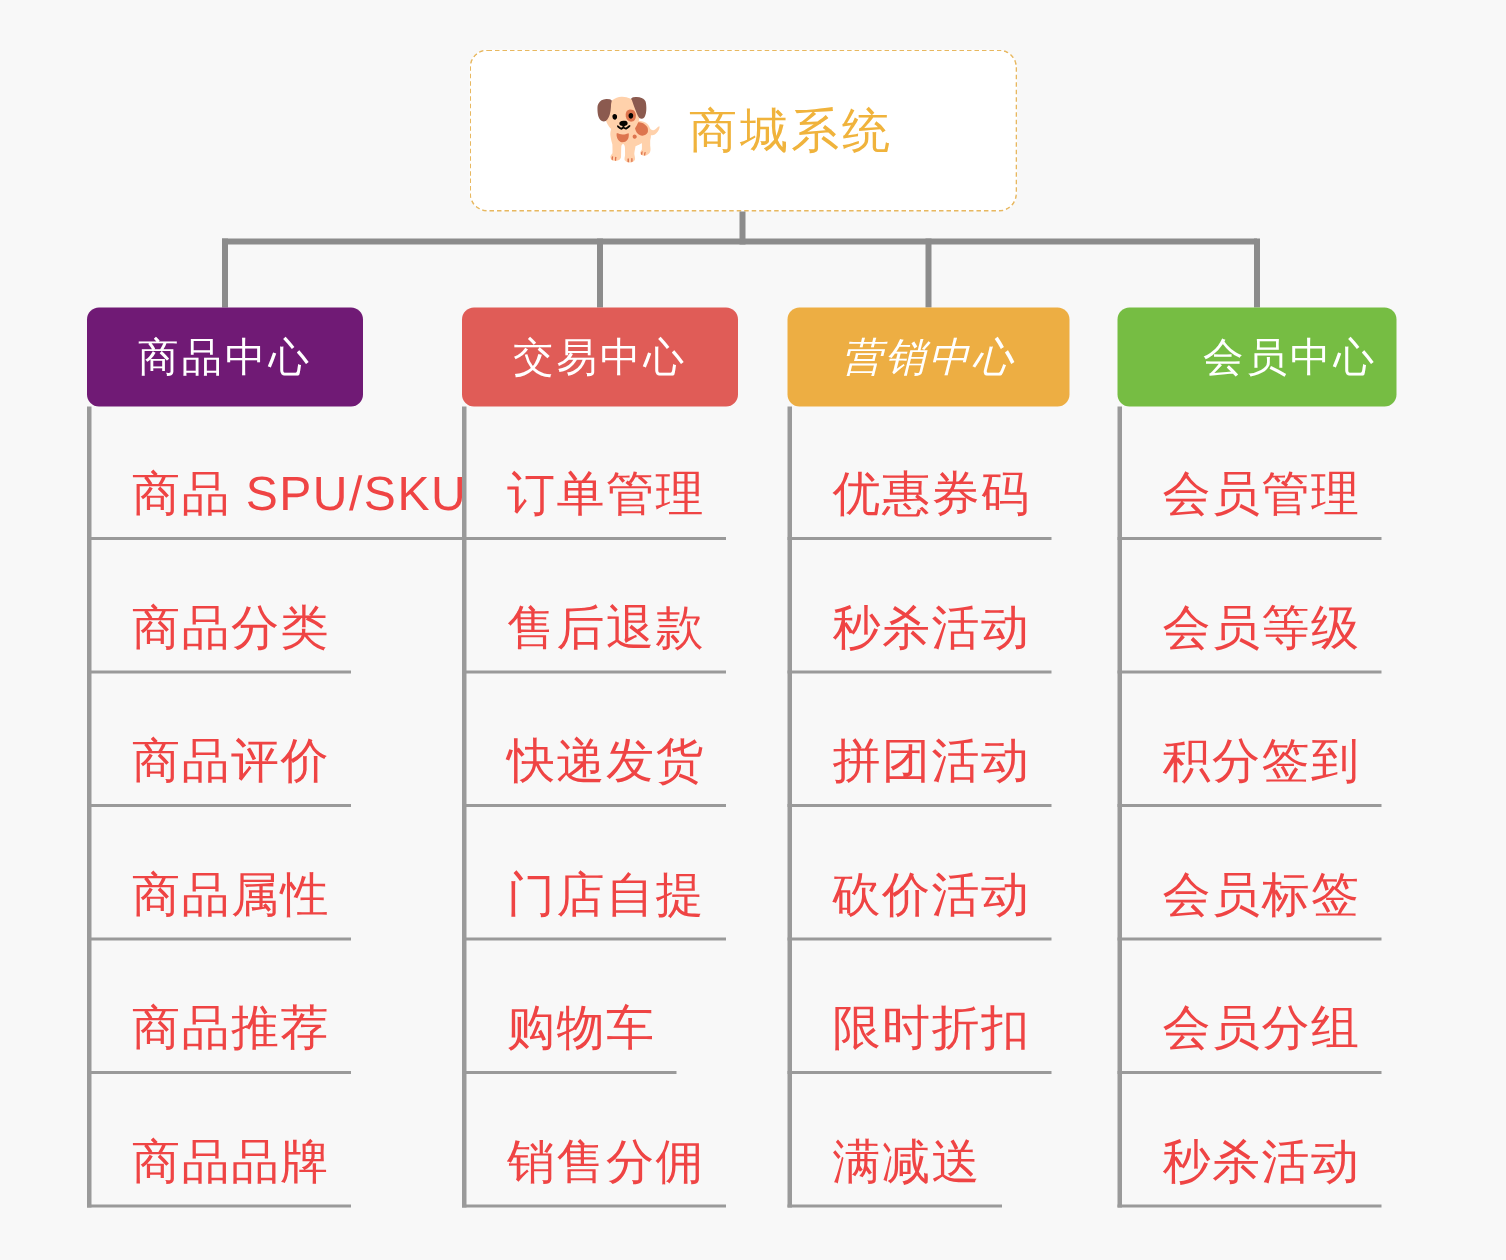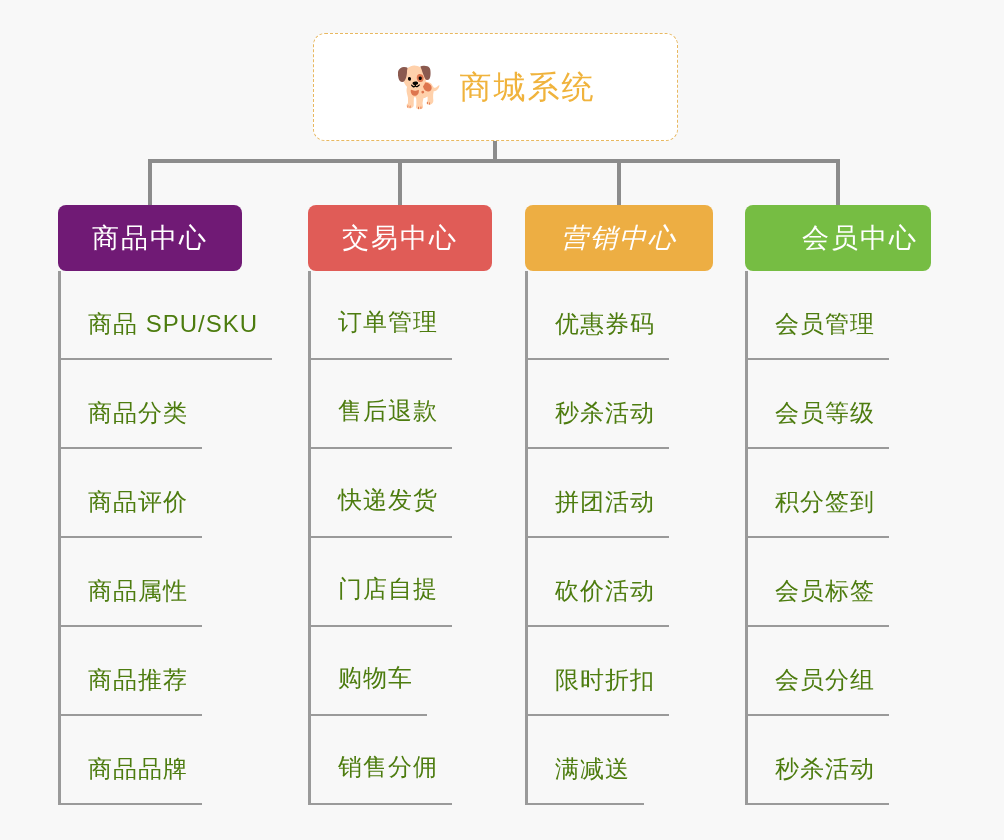--- a/index.html
+++ b/index.html
@@ -103,34 +103,34 @@
   }
   .leaf {
     position: relative;
     height: 89px;
     display: flex;
     align-items: flex-end;
     box-sizing: border-box;
   }
   .leaf-label {
     display: inline-block;
-    padding: 0 14px 20px 30px;
-    font-size: 24px;
-    color: #4d7c0f;
+    padding: 0 14px 10px 30px;
+    font-size: 32px;
+    color: #ef4444;
     letter-spacing: 1px;
     white-space: nowrap;
     border-bottom: 2px solid #9a9a9a;
     margin-left: 0;
     line-height: 1.15;
   }
 
   
   #col-0 { left: 58px; }
   #col-0 .col-header { width: 184px; }
-  #col-1 { left: 308px; font-family: Liberation Mono, monospace; }
+  #col-1 { left: 308px; }
   #col-1 .col-header { width: 184px; }
   #col-2 { left: 525px; }
   #col-2 .col-header { width: 188px; font-style: italic; }
   #col-3 { left: 745px; }
   #col-3 .col-header { width: 186px; }
 </style>
 </head>
 <body>
 
 <div id="mindmap">

